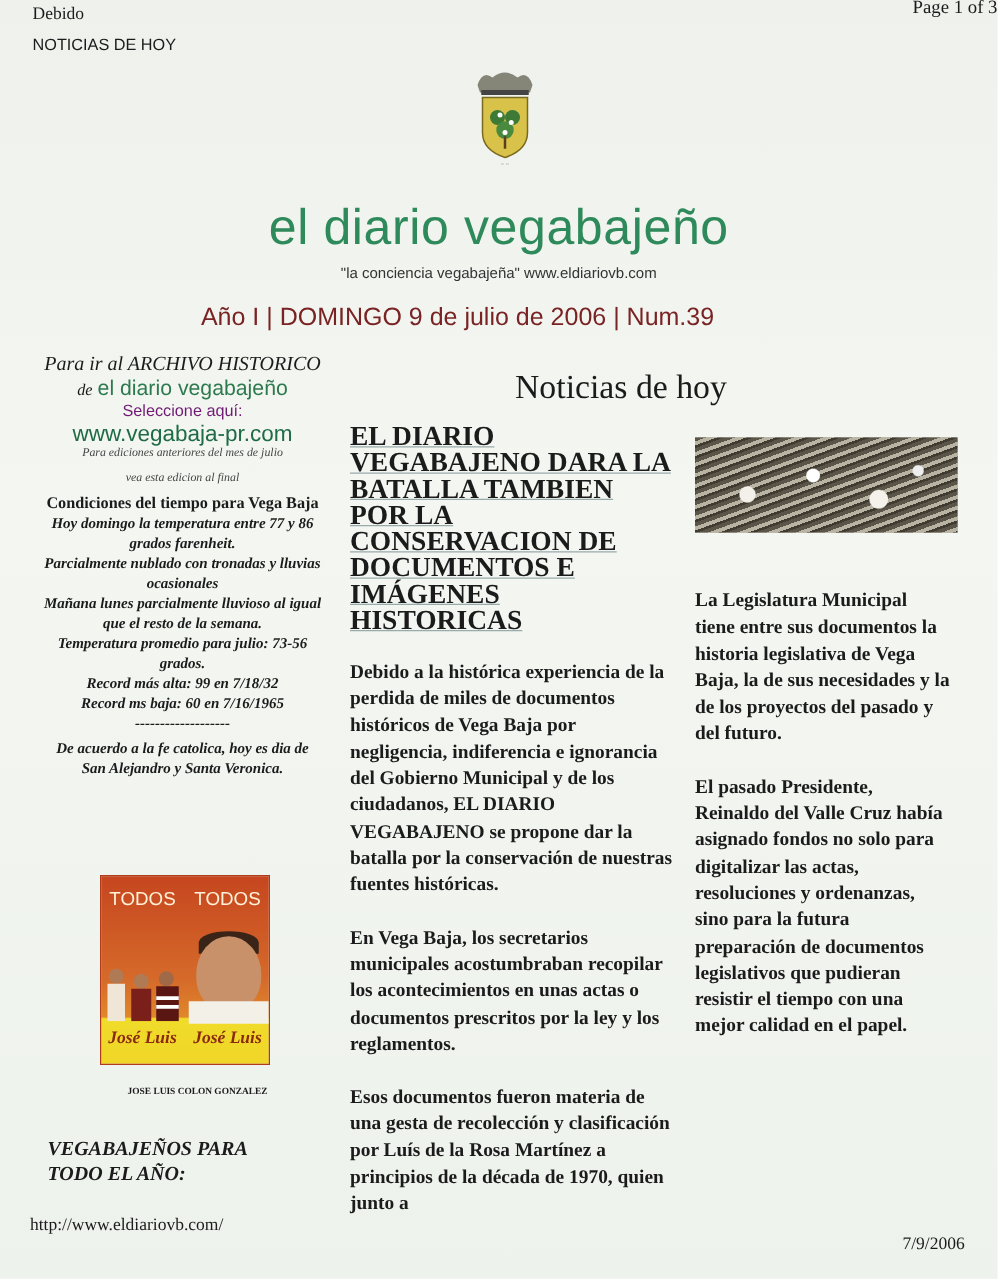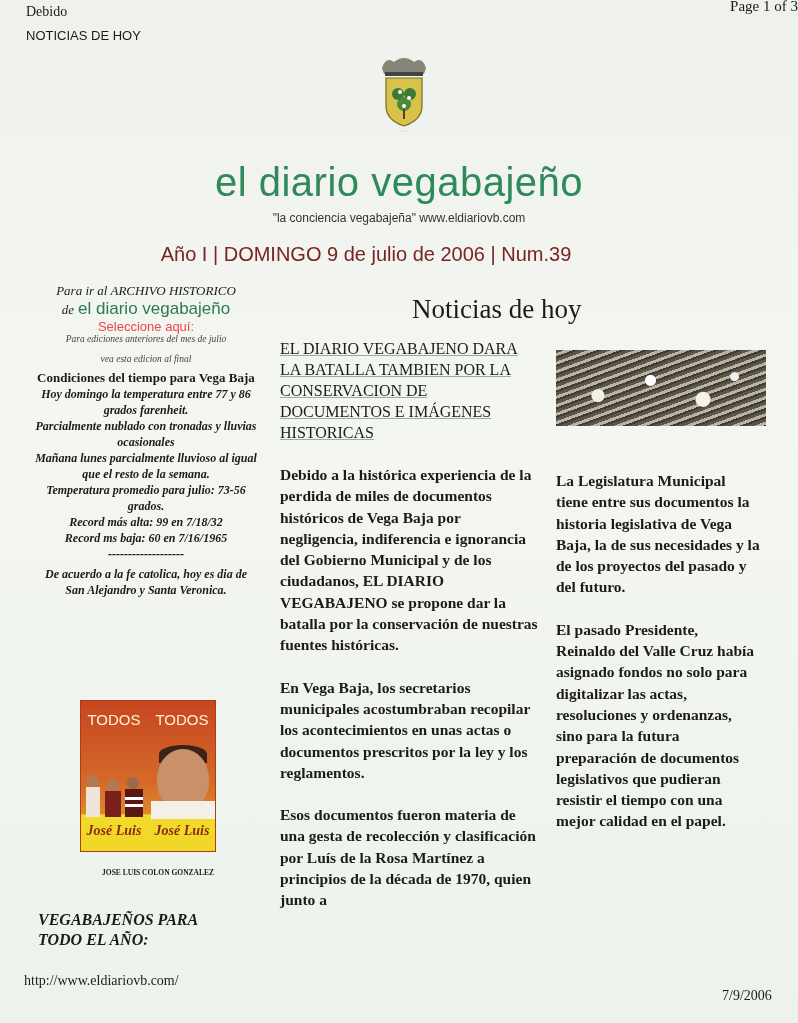--- a/index.html
+++ b/index.html
@@ -10,42 +10,42 @@
   }
   .abs { position:absolute; }
   .hdr-left1 { left:26px; top:4px; font-size:14px; }
   .hdr-left2 { left:26px; top:28px; font-family:"Liberation Sans", sans-serif; font-size:13px; }
   .hdr-right { right:0; top:-2px; font-size:15px; }
   .crest { left:376px; top:54px; width:56px; height:80px; }
   .masthead { left:0; width:798px; top:160px; text-align:center; font-family:"Liberation Sans", sans-serif; color:#2e8a5a; font-size:40px; letter-spacing:0.5px; }
   .tagline { left:0; width:798px; top:211px; text-align:center; font-family:"Liberation Sans", sans-serif; font-size:12px; color:#333; }
   .dateline { left:0; width:732px; top:243px; text-align:center; font-family:"Liberation Sans", sans-serif; font-size:20px; color:#7a2324; }
   .left { left:34px; width:224px; top:283px; text-align:center; }
-  .l-italic { font-style:italic; font-size:13px; }
+  .l-italic { font-style:italic; font-size:16px; }
   .l-green-big { font-family:"Liberation Sans", sans-serif; color:#2e7a4f; font-size:17px; }
-  .l-green { font-family:"Liberation Sans", sans-serif; color:#ef4444; font-size:13px; }
+  .l-green { font-family:"Liberation Sans", sans-serif; color:#701a75; font-size:13px; }
   .l-url { font-family:"Liberation Sans", sans-serif; color:#1f6b45; font-size:18px; line-height:22px; }
   .l-small { font-style:italic; font-size:9.5px; color:#444; }
   .weather-title { font-weight:bold; font-size:13px; line-height:16px; margin-top:6px; }
   .weather { font-weight:bold; font-style:italic; font-size:12px; line-height:16px; }
   .campaign { left:80px; top:700px; width:134px; height:150px; background:linear-gradient(180deg,#c6461f 0%,#d56a2a 55%,#e0872a 75%,#f0dc2a 76%,#f0d628 100%); overflow:hidden; border:1px solid #b03a1a; }
   .campaign .half { position:absolute; top:0; width:66px; height:100%; }
   .campaign .todos { position:absolute; top:10px; width:66px; text-align:center; color:#fff2d8; font-family:"Liberation Sans", sans-serif; font-size:15px; }
   .campaign .face { position:absolute; left:76px; top:48px; width:52px; height:60px; border-radius:50% 50% 45% 45%; background:#c9916a; }
   .campaign .hair { position:absolute; left:78px; top:44px; width:48px; height:18px; border-radius:50% 50% 0 0; background:#3a2418; }
   .campaign .shirt { position:absolute; left:70px; top:100px; width:64px; height:18px; background:#f3f0e8; }
   .campaign .people { position:absolute; left:2px; top:72px; width:64px; height:44px; }
   .campaign .logo { position:absolute; top:122px; width:66px; text-align:center; font-family:"Liberation Serif", serif; font-style:italic; font-weight:bold; font-size:14px; color:#8a2a10; }
   .caption { left:80px; top:868px; width:134px; text-align:right; font-size:7.5px; font-weight:bold; }
   .slogan { left:38px; top:910px; font-weight:bold; font-style:italic; font-size:16px; line-height:20px; }
   .footer-url { left:24px; top:973px; font-size:14px; }
   .footer-date { left:722px; top:988px; font-size:14px; }
   .section-title { left:412px; top:294px; font-size:27px; }
   .col2 { left:280px; top:338px; width:262px; }
-  .art-head { font-weight:normal; font-size:16px; line-height:21px; text-decoration:underline; text-decoration-color:#9aa; text-decoration-thickness:1px; }
+  .art-head { font-weight:bold; font-size:22px; line-height:21px; text-decoration:underline; text-decoration-color:#9aa; text-decoration-thickness:1px; }
   .art-body { font-weight:bold; font-size:15.5px; line-height:21.3px; margin-top:21px; }
   .col3 { left:556px; top:350px; width:240px; }
   .photo { width:210px; height:76px; background:
       radial-gradient(circle at 20% 60%,#f2f0e8 0 6px,transparent 7px),
       radial-gradient(circle at 45% 40%,#fff 0 5px,transparent 6px),
       radial-gradient(circle at 70% 65%,#f4f2ea 0 7px,transparent 8px),
       radial-gradient(circle at 85% 35%,#eee 0 4px,transparent 5px),
       repeating-linear-gradient(160deg,#5a5548 0 3px,#b8b3a2 3px 6px,#3f3b31 6px 8px),
       #8a8472; }
 </style>
@@ -74,20 +74,21 @@
 <div class="abs tagline">"la conciencia vegabajeña" www.eldiariovb.com</div>
 <div class="abs dateline">Año I | DOMINGO 9 de julio de 2006 | Num.39</div>
 
 <div class="abs left">
   <div class="l-italic">Para ir al ARCHIVO HISTORICO</div>
   <div>
     <span class="l-italic" style="font-size:13px">de</span>
     <span class="l-green-big">el diario vegabajeño</span>
   </div>
   <div class="l-green">Seleccione aquí:</div>
+  <div class="l-url">www.vegabaja-pr.com</div>
   <div class="l-small">Para ediciones anteriores del mes de julio</div>
   <div class="l-small" style="margin-top:10px">vea esta edicion al final</div>
   <div class="weather-title">Condiciones del tiempo para Vega Baja</div>
   <div class="weather">Hoy domingo la temperatura entre 77 y 86 grados farenheit.</div>
   <div class="weather">Parcialmente nublado con tronadas y lluvias ocasionales</div>
   <div class="weather">Mañana lunes parcialmente lluvioso al igual que el resto de la semana.</div>
   <div class="weather">Temperatura promedio para julio: 73-56 grados.</div>
   <div class="weather">Record más alta: 99 en 7/18/32</div>
   <div class="weather">Record ms baja: 60 en 7/16/1965</div>
   <div class="weather">-------------------</div>

